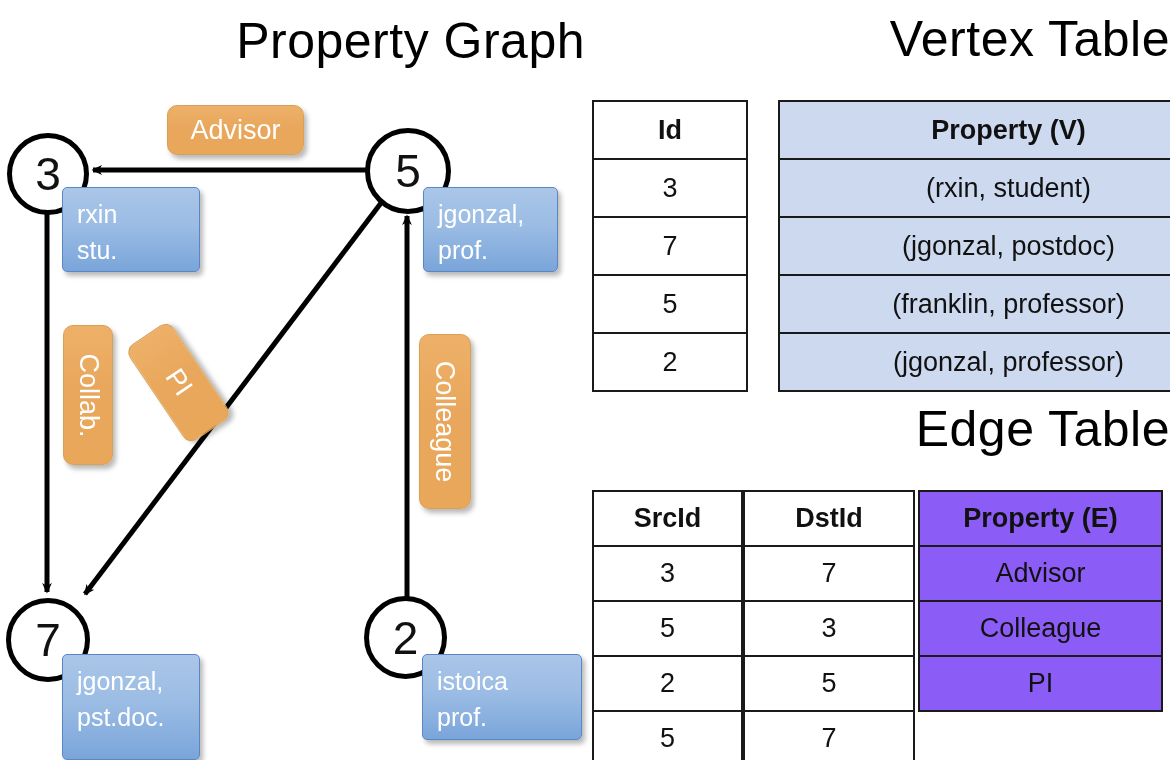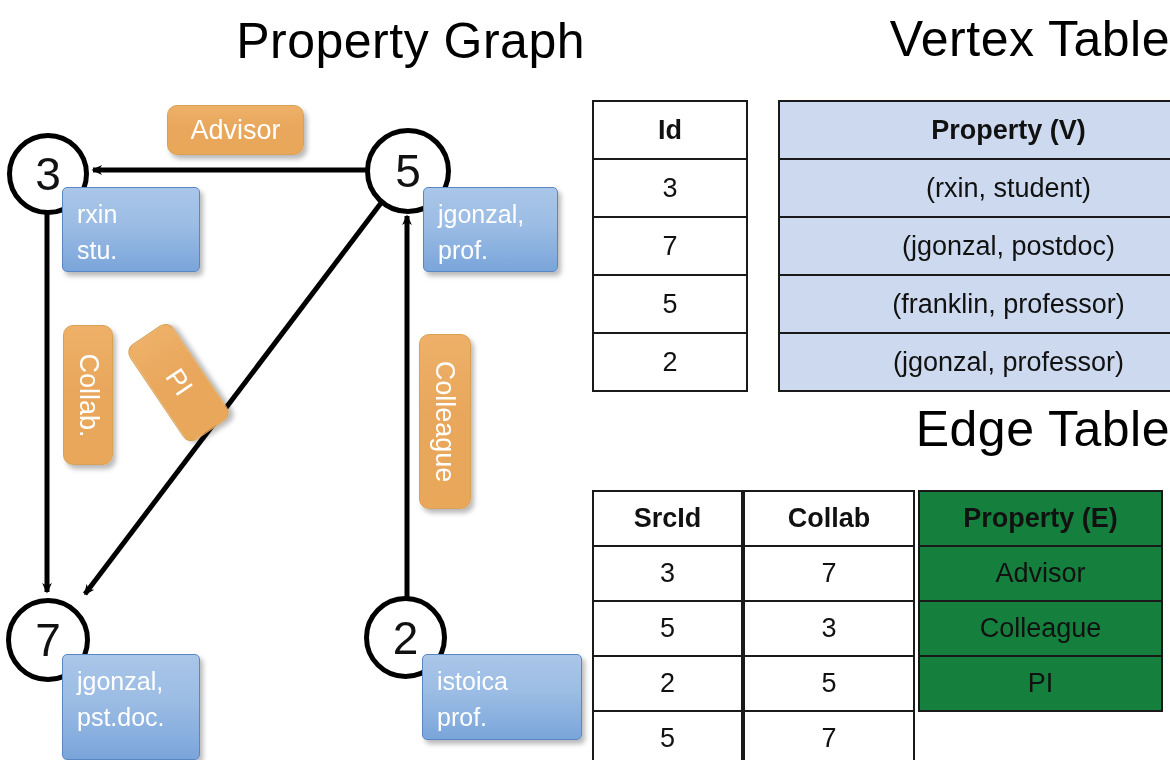--- a/index.html
+++ b/index.html
@@ -105,21 +105,21 @@
     font-size: 27px;
     text-align: center;
     padding: 0;
     color: #111;
   }
   .tbl th {
     font-weight: 700;
     font-size: 27px;
   }
   .blue-cell { background: #ccd9ee; }
-  .peach-cell { background: #15803d; }
+  .peach-cell { background: #8b5cf6; }
   .white-cell { background: #ffffff; }
 
   #vertex-id-table   { left: 592px; top: 100px; width: 156px; }
   #vertex-prop-table { left: 778px; top: 100px; width: 461px; border-radius: 13px; }
   #vertex-id-table td, #vertex-id-table th { height: 56px; }
   #vertex-prop-table td, #vertex-prop-table th { height: 56px; }
 
   #edge-src-table  { left: 592px; top: 490px; width: 151px; }
   #edge-dst-table  { left: 743px; top: 490px; width: 172px; }
   #edge-prop-table { left: 918px; top: 490px; width: 245px; }
@@ -257,21 +257,21 @@
   </tr>
   <tr>
     <td class="white-cell">5</td>
   </tr>
 </tbody>
   </table>
 
 <table class="tbl" id="edge-dst-table">
   <tbody>
       <tr>
-    <th class="white-cell">Collab</th>
+    <th class="white-cell">DstId</th>
   </tr>
   <tr>
     <td class="white-cell">7</td>
   </tr>
   <tr>
     <td class="white-cell">3</td>
   </tr>
   <tr>
     <td class="white-cell">5</td>
   </tr>

